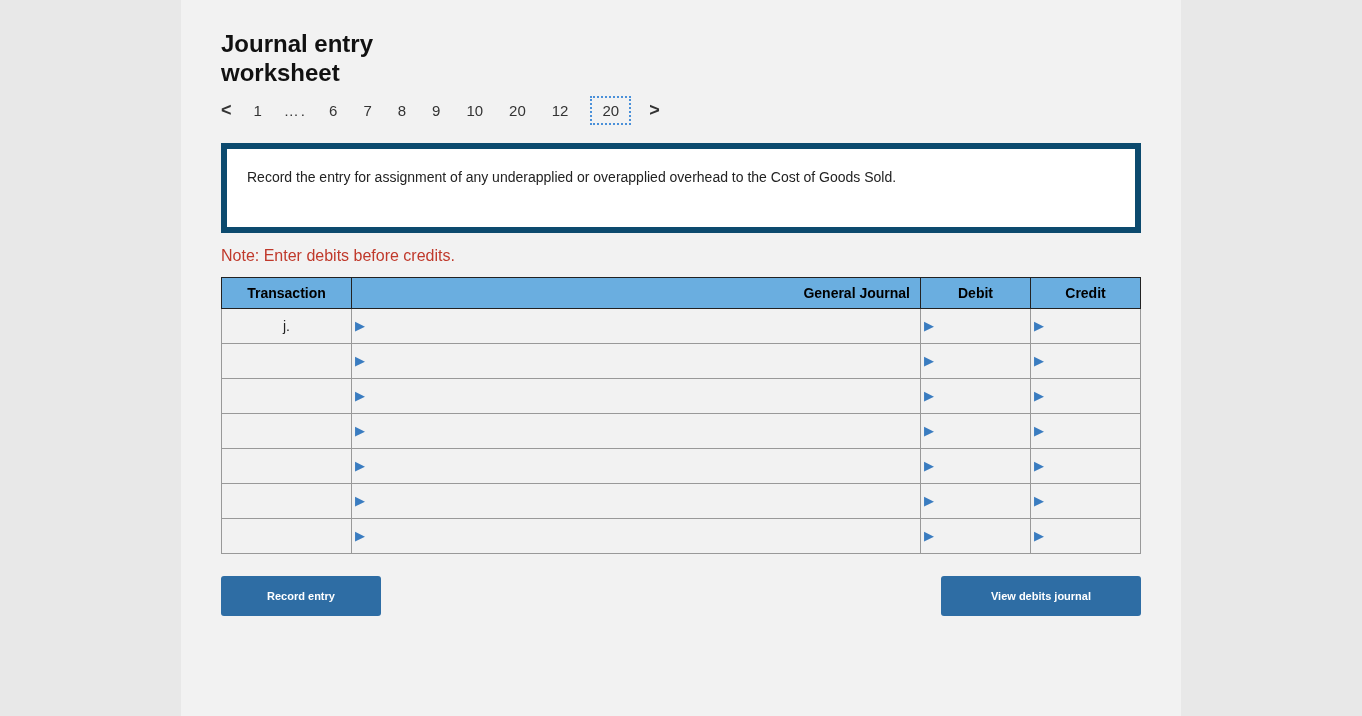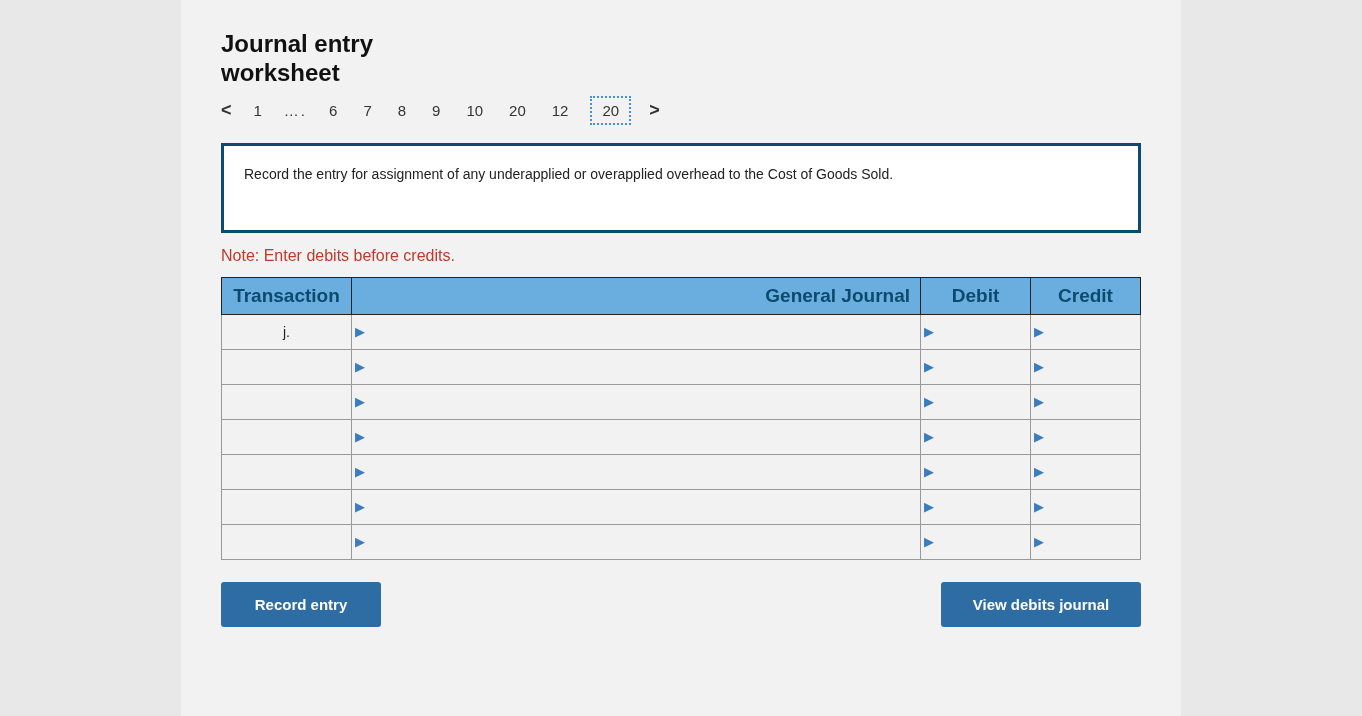--- a/index.html
+++ b/index.html
@@ -62,21 +62,21 @@
       padding: 4px 10px;
       color: #333;
     }
 
     .pagination .ellipsis {
       color: #333;
       letter-spacing: 2px;
     }
 
     .instruction-box {
-      border: 3px solid #0c4a6e;
+      border: 6px solid #0c4a6e;
       background: #fff;
       padding: 18px 20px 24px 20px;
       margin-bottom: 14px;
       min-height: 90px;
       font-size: 14px;
       line-height: 1.5;
       color: #222;
     }
 
     .note {
@@ -87,26 +87,26 @@
 
     .journal-table {
       width: 100%;
       border-collapse: collapse;
       border: 1.5px solid #222;
       margin-bottom: 22px;
     }
 
     .journal-table thead tr th {
       background-color: #6aaee0;
-      color: #0c4a6e;
+      color: #000000;
       font-weight: bold;
       border: 1.5px solid #222;
       padding: 7px 10px;
       text-align: center;
-      font-size: 19px;
+      font-size: 14px;
     }
 
     .journal-table thead tr th.col-transaction {
       width: 130px;
       text-align: center;
     }
 
     .journal-table thead tr th.col-general {
       text-align: right;
     }
@@ -168,21 +168,21 @@
       display: flex;
       gap: 18px;
       align-items: center;
     }
 
     .btn {
       background-color: #2e6da4;
       color: #fff;
       border: none;
       padding: 14px 28px;
-      font-size: 15px;
+      font-size: 11px;
       font-weight: bold;
       cursor: pointer;
       border-radius: 3px;
       min-width: 160px;
       text-align: center;
     }
 
     .btn-view {
       margin-left: auto;
       min-width: 200px;

